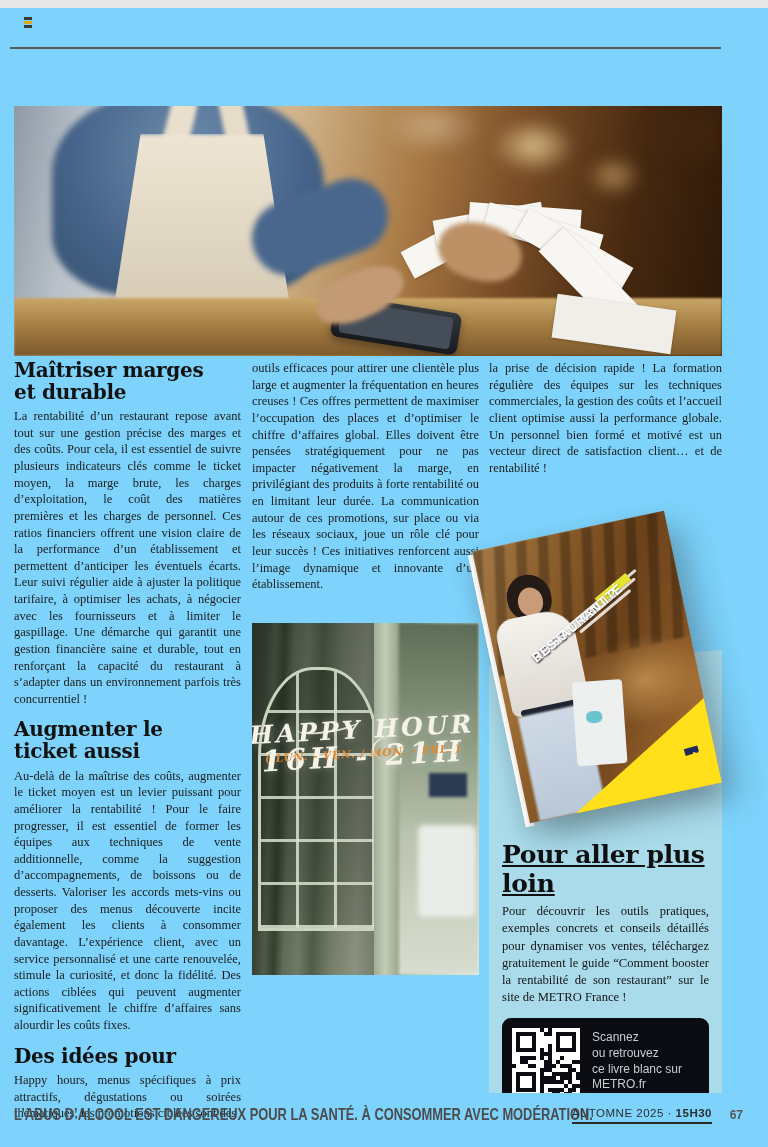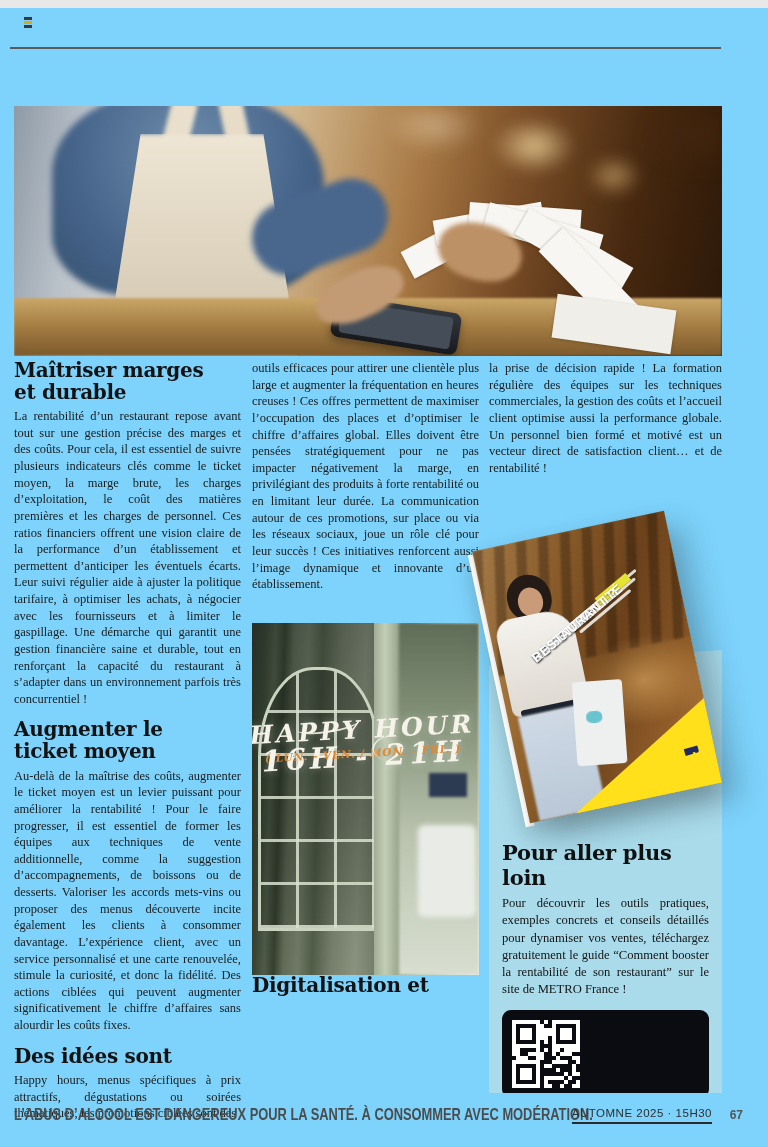--- a/index.html
+++ b/index.html
@@ -70,21 +70,21 @@
   .hh-text{inset:0;display:flex;flex-direction:column;align-items:center;padding-top:92px;transform:rotate(-3deg);font-family:"DejaVu Serif",serif;font-style:italic;color:#f5f2e8;}
   .hh1{font-size:25px;font-weight:700;letter-spacing:3px;text-shadow:0 0 8px rgba(255,255,255,.3);}
   .hh2{font-size:29px;font-weight:700;margin-top:24px;letter-spacing:4px;text-shadow:0 0 8px rgba(255,255,255,.3);}
   .hh3{margin-top:32px;font-size:10.5px;font-weight:700;color:#e2862f;letter-spacing:1px;}
   .hh-fl{width:64px;height:14px;border-bottom:2px solid rgba(245,242,232,.9);border-radius:0 0 100% 100%;margin-bottom:6px;transform:translateX(-34px) rotate(-6deg);}
   .hh-fl2{width:40px;height:26px;border-left:2px solid rgba(245,242,232,.85);border-radius:100% 0 0 60%;margin-top:22px;transform:translateX(30px) rotate(14deg);}
 
   
   .blue-panel{position:absolute;left:489px;top:642px;width:233px;height:443px;background:#a9dbeb;clip-path:polygon(0 16px,100% 0,100% 100%,0 100%);}
   .blue-inner{position:absolute;left:13px;right:13px;top:190px;}
-  .aside-title{font-family:"DejaVu Serif",serif;font-weight:700;font-size:21px;letter-spacing:-.3px;color:#101010;margin:0 0 5px;}
+  .aside-title{font-family:"DejaVu Serif",serif;font-weight:700;font-size:25px;letter-spacing:-.3px;color:#101010;margin:0 0 5px;text-decoration:underline;}
   .aside-body{font-size:12.6px;line-height:1.37;text-align:justify;margin:0;color:#141414;}
   .aside-body .it{}
   .qrbox{margin-top:11px;background:#0b0c11;border-radius:9px;display:flex;align-items:center;gap:12px;padding:9px 10px;height:88px;box-sizing:border-box;}
   .qr{display:grid;grid-template-columns:repeat(17,1fr);grid-template-rows:repeat(17,1fr);width:68px;height:68px;flex:0 0 68px;}
   .qr span.on{background:#fff;}
   .qr-text{font-family:"Liberation Sans",sans-serif;font-size:12px;line-height:1.3;color:#c9cdd2;}
 
   
   .book{position:absolute;left:499px;top:520px;width:196px;height:278px;transform:rotate(-12deg);
         box-shadow:14px 18px 30px rgba(45,60,70,.33),-8px 12px 20px rgba(70,85,90,.22);}
@@ -106,21 +106,21 @@
   .subbar{position:static;display:block;height:3px;background:rgba(255,255,255,.82);border-radius:2px;margin:3px auto 0;}
   .sb1{width:100px;}.sb2{width:88px;}.sb3{width:66px;}
   .metro-corner{right:-1px;bottom:-1px;width:152px;height:88px;background:#ffe01b;clip-path:polygon(100% 0,100% 100%,0 100%);}
   .metro-logo{right:16px;bottom:34px;background:#202a5c;padding:3px 7px 4px;transform:rotate(-4deg);}
   .metro-logo b{font-family:"Liberation Sans",sans-serif;font-weight:700;font-size:12px;color:#ffe01b;letter-spacing:1.5px;}
   .metro-logo i{display:block;height:2px;background:#ffe01b;margin-top:2px;}
 
   
   .footer-warning{position:absolute;left:14px;top:1097px;font-family:"Liberation Sans",sans-serif;font-weight:600;font-size:16.5px;color:#4c4c4c;white-space:nowrap;transform:scaleX(.78);transform-origin:0 50%;}
   .footer-right{position:absolute;right:56px;top:1099px;font-family:"Liberation Sans",sans-serif;font-size:11.5px;color:#2e2e2e;letter-spacing:.5px;border-bottom:2px solid #2a2a2a;padding-bottom:3px;white-space:nowrap;}
-  .footer-right b{font-weight:400;}
+  .footer-right b{font-weight:700;}
   .page-num{position:absolute;right:25px;top:1100px;font-family:"Liberation Sans",sans-serif;font-weight:600;font-size:12px;color:#555;}
 </style>
 </head>
 <body>
 
 <div id="page" data-interactable="false">
 
   <div class="brand-mark" data-interactable="false">
       <i></i>
       <i></i>
@@ -153,25 +153,25 @@
   </div>
 
   <div class="col col1" data-interactable="false">
     <h2 class="sec" data-interactable="false">
       <span>Maîtriser marges</span>
       <span>et durable</span>
     </h2>
     <p class="body" data-interactable="false">La rentabilité d’un restaurant repose avant tout sur une gestion précise des marges et des coûts. Pour cela, il est essentiel de suivre plusieurs indicateurs clés comme le ticket moyen, la marge brute, les charges d’exploitation, le coût des matières premières et les charges de personnel. Ces ratios financiers offrent une vision claire de la performance d’un établissement et permettent d’anticiper les éventuels écarts. Leur suivi régulier aide à ajuster la politique tarifaire, à optimiser les achats, à négocier avec les fournisseurs et à limiter le gaspillage. Une démarche qui garantit une gestion financière saine et durable, tout en renforçant la capacité du restaurant à s’adapter dans un environnement parfois très concurrentiel !</p>
     <h2 class="sec" data-interactable="false">
       <span>Augmenter le</span>
-      <span>ticket moyen</span>
+      <span>ticket aussi</span>
     </h2>
     <p class="body" data-interactable="false">Au-delà de la maîtrise des coûts, augmenter le ticket moyen est un levier puissant pour améliorer la rentabilité ! Pour le faire progresser, il est essentiel de former les équipes aux techniques de vente additionnelle, comme la suggestion d’accompagnements, de boissons ou de desserts. Valoriser les accords mets-vins ou proposer des menus découverte incite également les clients à consommer davantage. L’expérience client, avec un service personnalisé et une carte renouvelée, stimule la curiosité, et donc la fidélité. Des actions ciblées qui peuvent augmenter significativement le chiffre d’affaires sans alourdir les coûts fixes.</p>
     <h2 class="sec" data-interactable="false">
-      <span>Des idées sont</span>
+      <span>Des idées pour</span>
     </h2>
     <p class="body" data-interactable="false">Happy hours, menus spécifiques à prix attractifs, dégustations ou soirées thématiques, les promotions ciblées sont des</p>
   </div>
 
   <div class="col col2" data-interactable="false">
     <p class="body" data-interactable="false">outils efficaces pour attirer une clientèle plus large et augmenter la fréquentation en heures creuses ! Ces offres permettent de maximiser l’occupation des places et d’optimiser le chiffre d’affaires global. Elles doivent être pensées stratégiquement pour ne pas impacter négativement la marge, en privilégiant des produits à forte rentabilité ou en limitant leur durée. La communication autour de ces promotions, sur place ou via les réseaux sociaux, joue un rôle clé pour leur succès ! Ces initiatives renforcent aussi l’image dynamique et innovante d’un établissement.</p>
     <div class="hh" data-interactable="false">
       <div class="hh-bg" data-interactable="false"></div>
       <div class="hh-dark" data-interactable="false"></div>
       <div class="hh-window" data-interactable="false"></div>
@@ -181,21 +181,20 @@
       <div class="hh-sign" data-interactable="false"></div>
       <div class="hh-text" data-interactable="false">
         <div class="hh-fl" data-interactable="false"></div>
         <div class="hh1" data-interactable="false">HAPPY HOUR</div>
         <div class="hh2" data-interactable="false">16H - 21H</div>
         <div class="hh3" data-interactable="false">( LUN. - VEN. / MON. - FRI. )</div>
         <div class="hh-fl2" data-interactable="false"></div>
       </div>
     </div>
     <h2 class="sec mt" data-interactable="false">
-      <span>Digitalisation et</span>
     </h2>
   </div>
 
   <div class="col col3" data-interactable="false">
     <p class="body" data-interactable="false">la prise de décision rapide ! La formation régulière des équipes sur les techniques commerciales, la gestion des coûts et l’accueil client optimise aussi la performance globale. Un personnel bien formé et motivé est un vecteur direct de satisfaction client… et de rentabilité !</p>
   </div>
 
   <div class="blue-panel" data-interactable="false">
     <div class="blue-inner">
       <h2 class="aside-title" data-interactable="false">Pour aller plus loin</h2>
@@ -485,20 +484,26 @@
             <span class="on"></span>
             <span class="on"></span>
             <span></span>
             <span></span>
             <span class="on"></span>
             <span></span>
             <span></span>
             <span class="on"></span>
             <span class="on"></span>
           </div>
+        <div class="qr-text" data-interactable="false">
+          <div>Scannez</div>
+          <div>ou retrouvez</div>
+          <div>ce livre blanc sur</div>
+          <div>METRO.fr</div>
+        </div>
       </div>
     </div>
   </div>
 
   <div class="book" data-interactable="false">
     <div class="book-pages" data-interactable="false"></div>
     <div class="cover" data-interactable="false">
       <div class="cover-beams" data-interactable="false"></div>
       <div class="cover-glow" data-interactable="false"></div>
       <div class="w-hair" data-interactable="false"></div>

